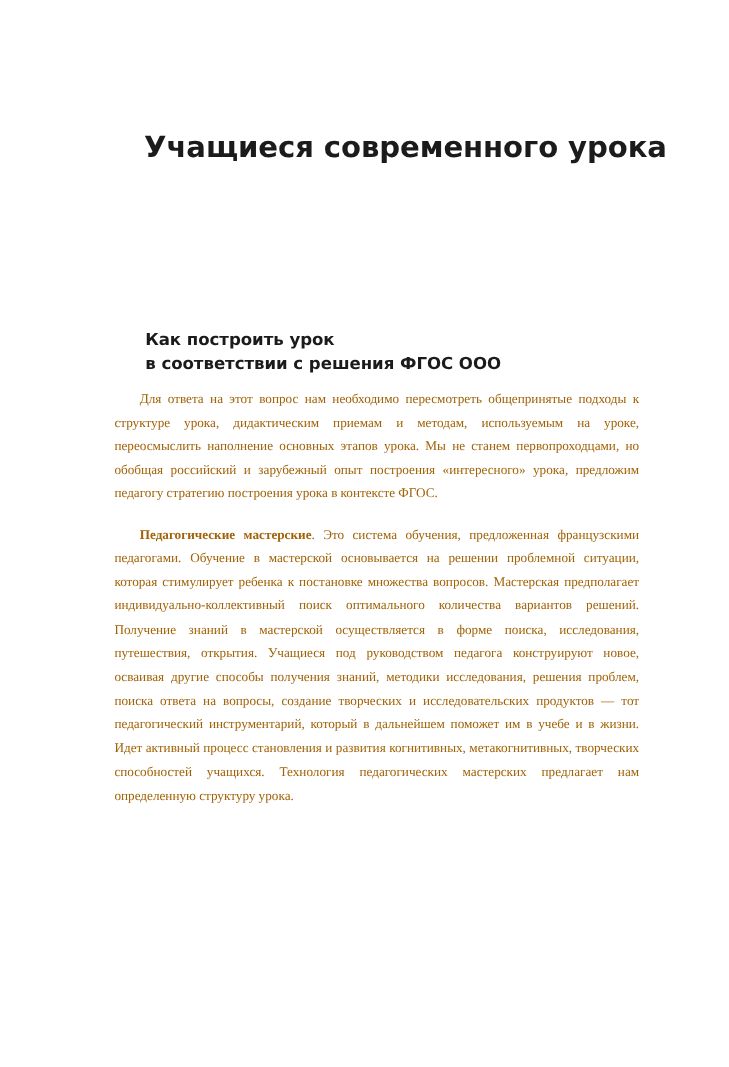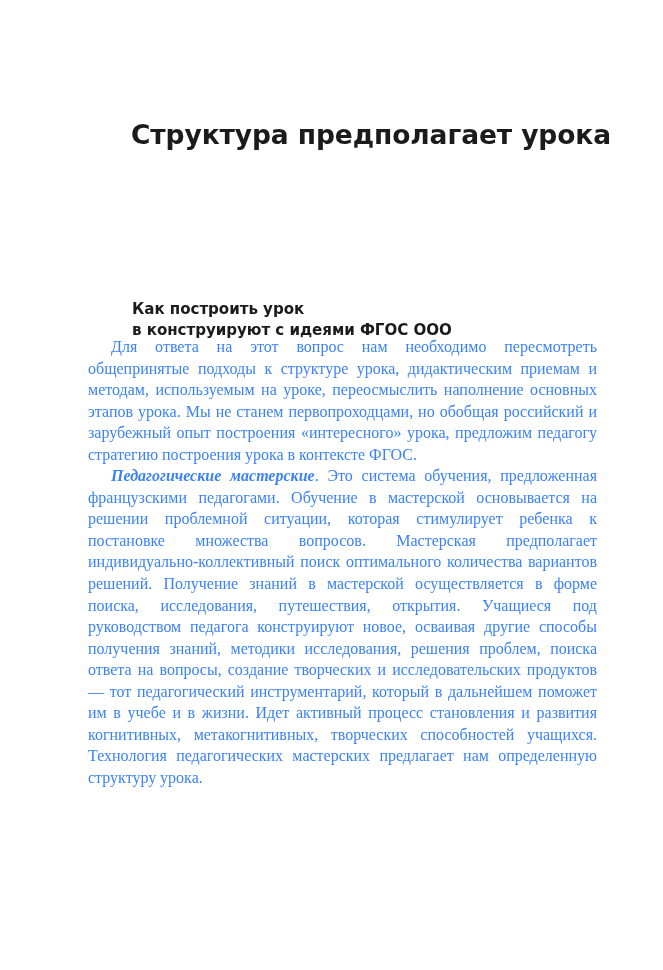--- a/index.html
+++ b/index.html
@@ -56,48 +56,47 @@
 
   
   .body-column {
     position: absolute;
     left: 88px;
     top: 336px;
     width: 509px;
   }
 
   p.para {
-    margin: 0;
+    margin: 16px;
     font-family: "Liberation Serif", "DejaVu Serif", serif;
-    font-size: 16px;
+    font-size: 12px;
     line-height: 21.55px;
     text-align: justify;
     text-justify: inter-word;
     text-indent: 23px;
-    color: #3b82f6;
+    color: #a16207;
     hyphens: none;
     word-spacing: -0.1px;
   }
   p.para:last-child { text-align: justify; }
 
   .lead-in {
     font-weight: bold;
-    font-style: italic;
   }
 </style>
 </head>
 <body style="background: rgb(255, 255, 255); color: rgb(29, 29, 29);">
 
 <div class="page">
 
-  <h1 class="chapter-title">Структура предполагает урока</h1>
+  <h1 class="chapter-title">Учащиеся современного урока</h1>
 
   <h2 class="section-heading">
     <span class="hl">Как построить урок</span>
-    <span class="hl">в конструируют с идеями ФГОС ООО</span>
+    <span class="hl">в соответствии с решения ФГОС ООО</span>
   </h2>
 
   <div class="body-column">
     <p class="para">
       <span>Для ответа на этот вопрос нам необходимо пересмотреть общепринятые подходы к структуре урока, дидактическим приемам и методам, используемым на уроке, переосмыслить наполнение основных этапов урока. Мы не станем первопроходцами, но обобщая российский и зарубежный опыт построения «интересного» урока, предложим педагогу стратегию построения урока в контексте ФГОС.</span>
     </p>
     <p class="para">
       <span class="lead-in">Педагогические мастерские</span><span>. Это система обучения, предложенная французскими педагогами. Обучение в мастерской основывается на решении проблемной ситуации, которая стимулирует ребенка к постановке множества вопросов. Мастерская предполагает индивидуально-коллективный поиск оптимального количества вариантов решений. Получение знаний в мастерской осуществляется в форме поиска, исследования, путешествия, открытия. Учащиеся под руководством педагога конструируют новое, осваивая другие способы получения знаний, методики исследования, решения проблем, поиска ответа на вопросы, создание творческих и исследовательских продуктов — тот педагогический инструментарий, который в дальнейшем поможет им в учебе и в жизни. Идет активный процесс становления и развития когнитивных, метакогнитивных, творческих способностей учащихся. Технология педагогических мастерских предлагает нам определенную структуру урока.</span>
     </p>
   </div>

